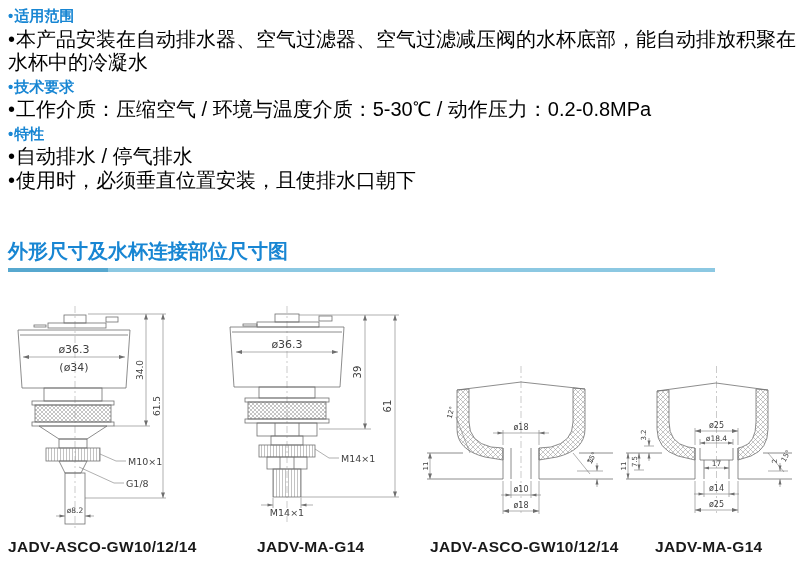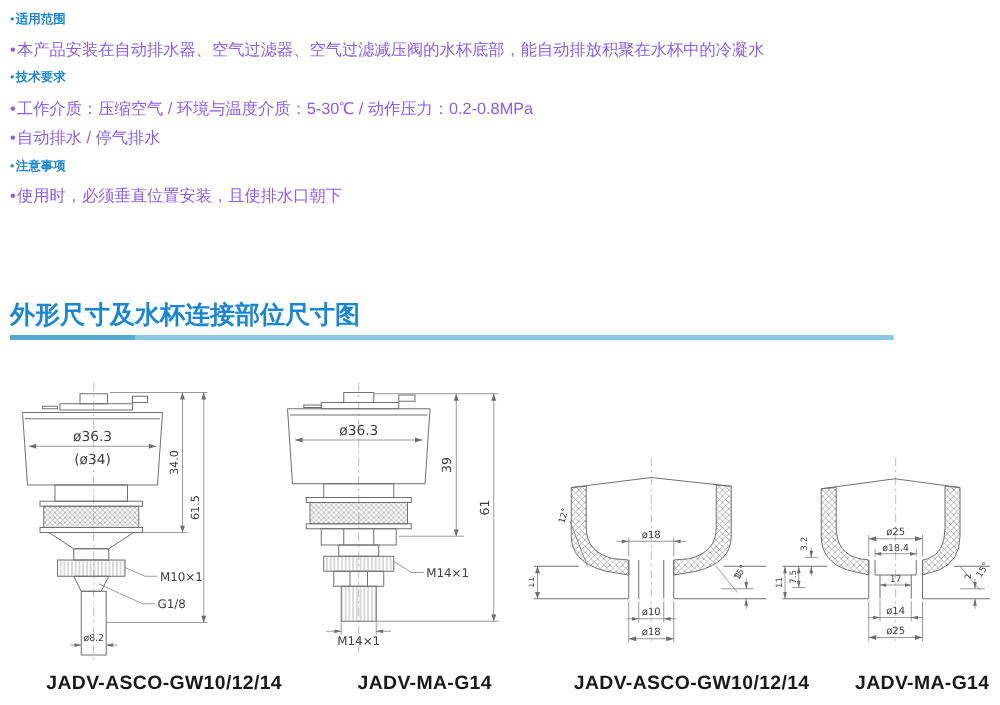--- a/index.html
+++ b/index.html
@@ -1,49 +1,49 @@
 <!DOCTYPE html>
 <html><head>
 <meta charset="utf-8">
 <style>
   html,body{margin:0;padding:0;background:#fff;}
   #page{position:relative;width:800px;height:564px;background:#fff;overflow:hidden;
         font-family:"Liberation Sans",sans-serif;}
   
   .textblock{position:absolute;top:4px;left:8px;width:788px;}
-  .line{font-size:13px;line-height:23.5px;color:#8b5cf6;}
+  .line{font-size:20px;line-height:23.5px;color:#000000;}
   .line::before{content:"•";margin-right:1px;}
-  .line.heading{color:#1886d3;font-weight:bold;font-size:10px;font-family:Liberation Serif, serif;}
+  .line.heading{color:#1886d3;font-weight:bold;font-size:15px;}
   
   .section-title{position:absolute;top:238px;left:8px;font-size:20px;font-weight:bold;color:#1886d3;}
   .section-rule{position:absolute;top:268px;left:8px;width:707px;height:4px;
      background:linear-gradient(90deg,#57a8cf 0,#57a8cf 100px,#8cc8e2 100px,#8cc8e2 100%);}
   
   .dwg{position:absolute;top:302px;text-align:right;}
   .dwg svg{display:block;}
   .dwg-label{position:absolute;top:236px;left:0;font-weight:bold;font-size:15.5px;
-     letter-spacing:.3px;color:#191919;white-space:nowrap;margin-left:29px;}
+     letter-spacing:.3px;color:#191919;white-space:nowrap;}
   .s{stroke:#707070;stroke-width:.8;fill:none;}
   .cl{stroke:#a8a8a8;stroke-width:.6;stroke-dasharray:7 3 2 3;fill:none;}
   .dim{stroke:#7a7a7a;stroke-width:.6;fill:none;}
   .ah{fill:#6e6e6e;stroke:none;}
   text.dt{fill:#3f3f3f;font-family:"DejaVu Sans",sans-serif;}
 </style>
 </head>
 <body>
 
 <div id="page">
 
   <div class="textblock">
     <div class="line heading">适用范围</div>
     <div class="line">本产品安装在自动排水器、空气过滤器、空气过滤减压阀的水杯底部，能自动排放积聚在水杯中的冷凝水</div>
     <div class="line heading">技术要求</div>
     <div class="line">工作介质：压缩空气 / 环境与温度介质：5-30℃ / 动作压力：0.2-0.8MPa</div>
+    <div class="line heading">特性</div>
     <div class="line">自动排水 / 停气排水</div>
-    <div class="line heading">注意事项</div>
     <div class="line">使用时，必须垂直位置安装，且使排水口朝下</div>
   </div>
 
   <div class="section-title">外形尺寸及水杯连接部位尺寸图</div>
   <div class="section-rule"></div>
 
   <div class="dwg" style="left:8px;width:205px;height:260px;">
     <svg width="205" height="232" viewBox="0 0 205 232">
       <defs>
         <pattern id="xh1" width="4" height="4" patternUnits="userSpaceOnUse">

